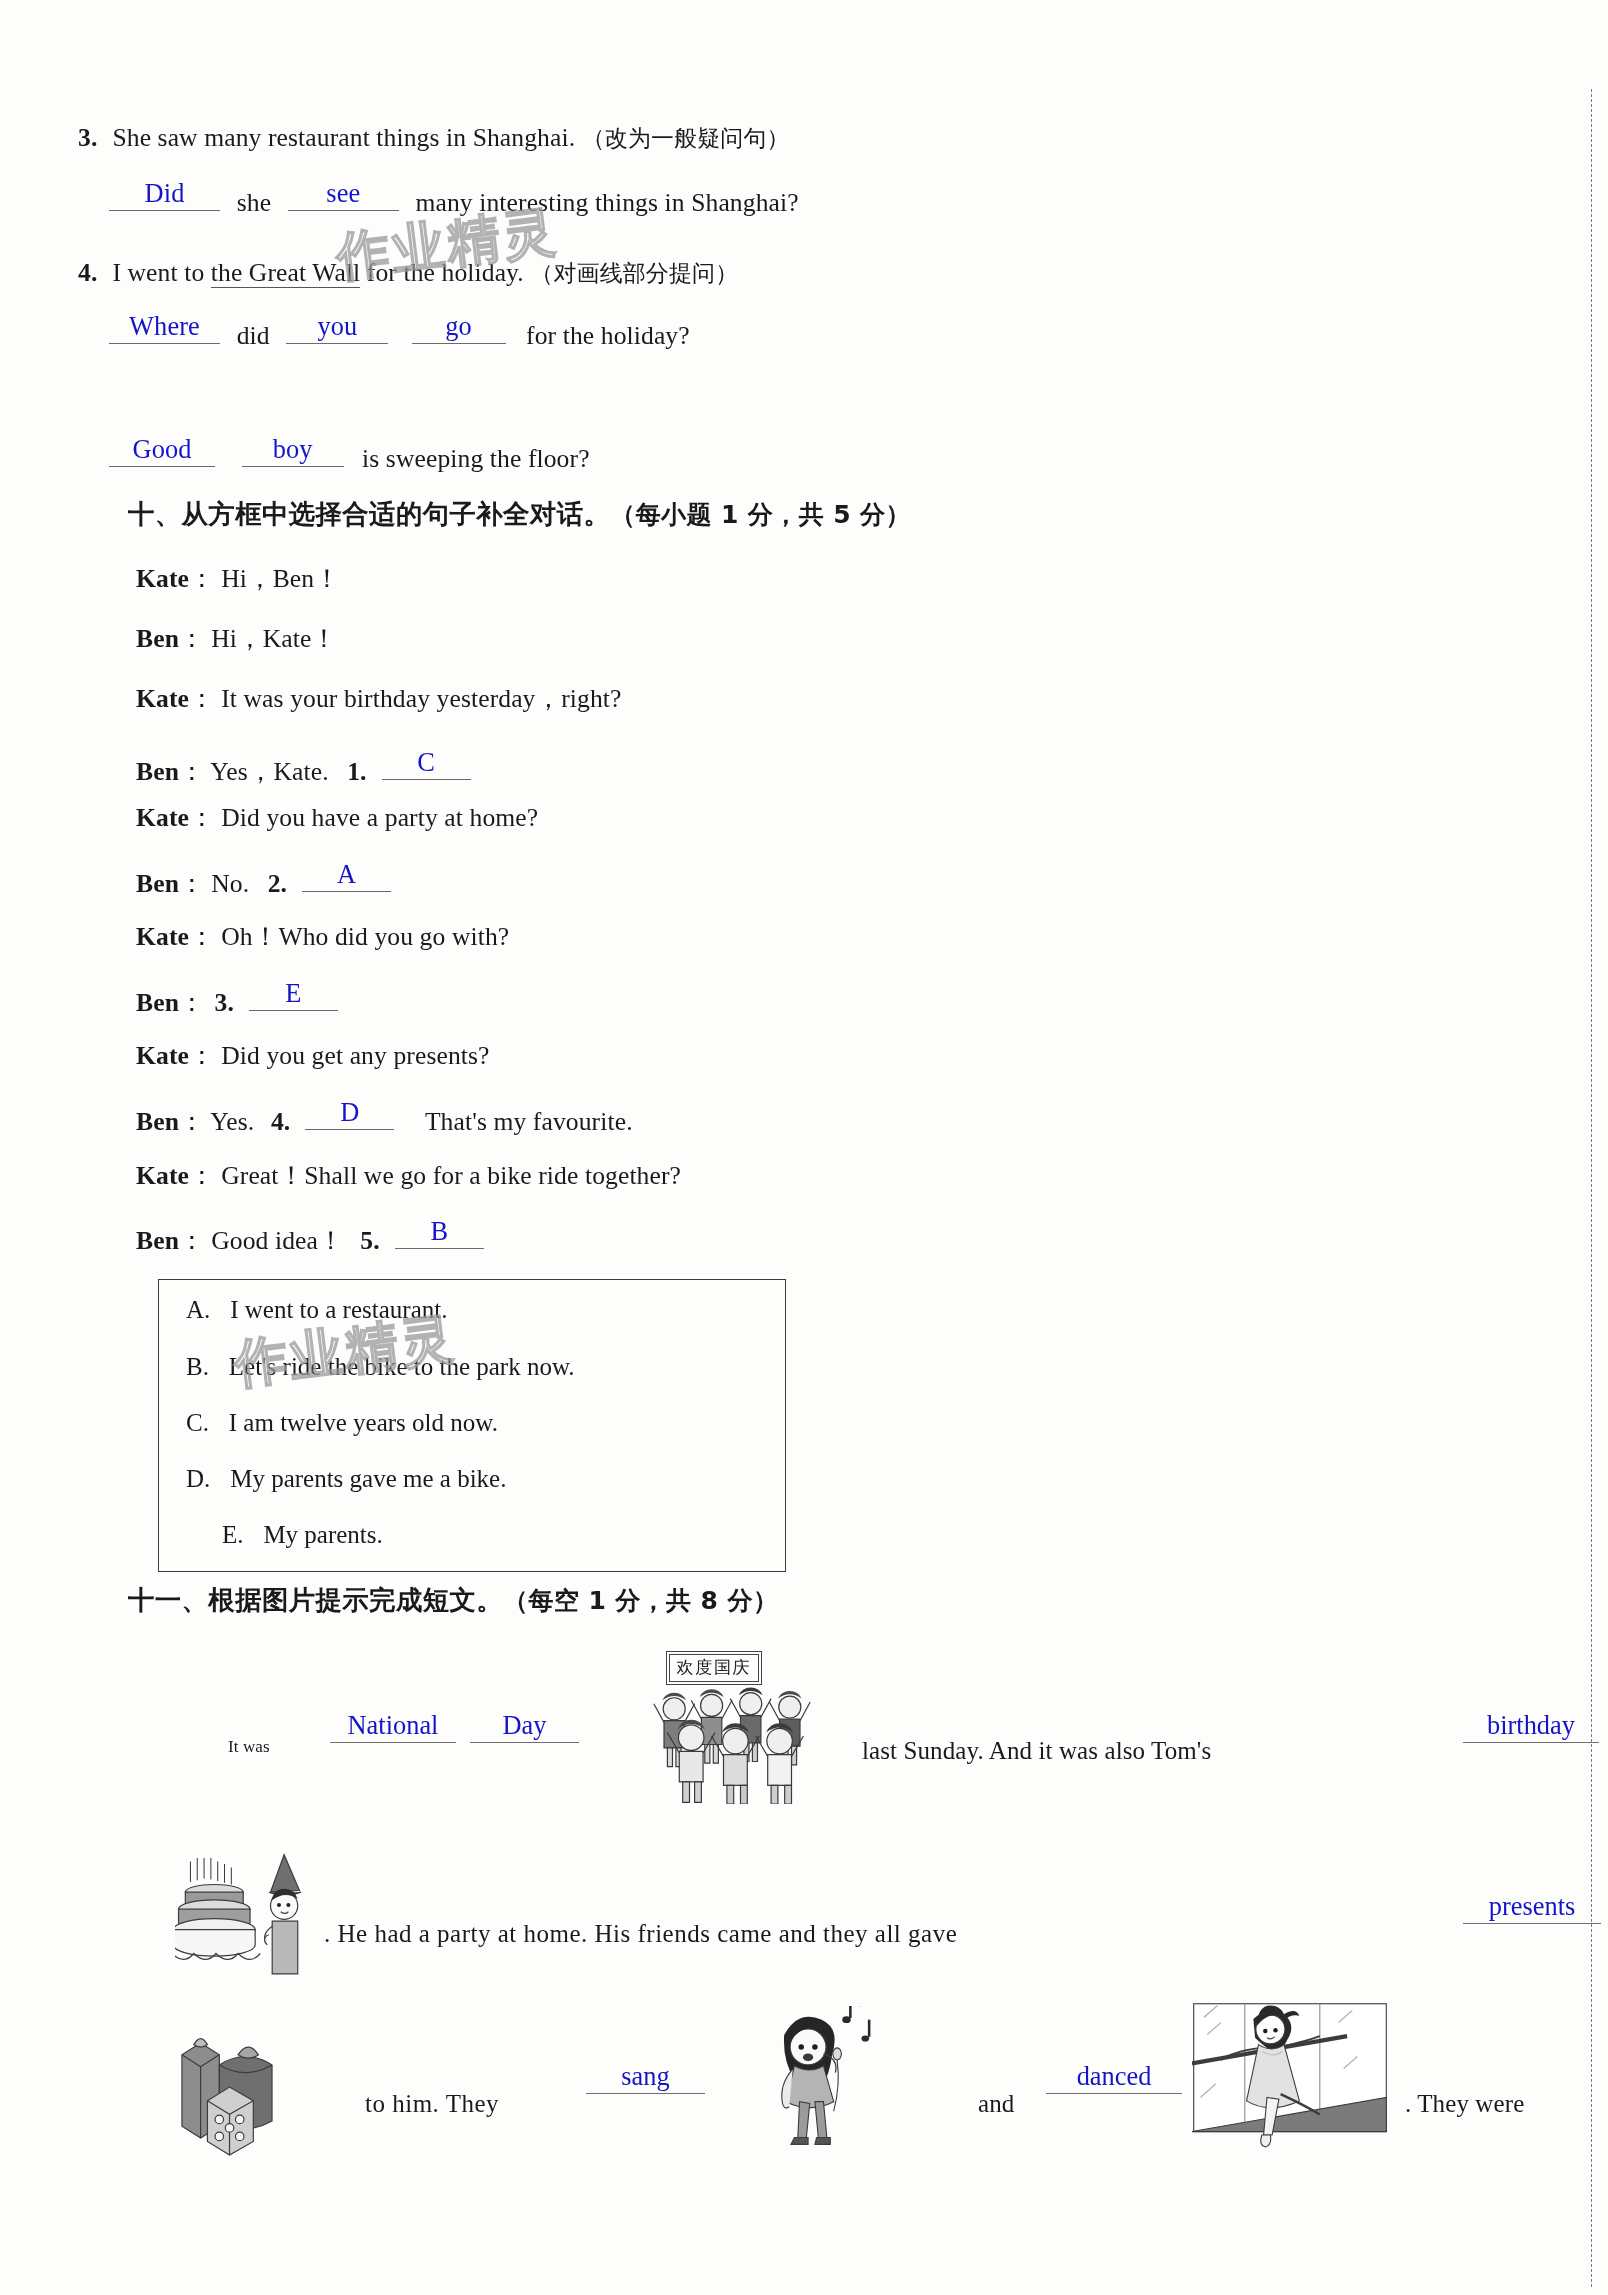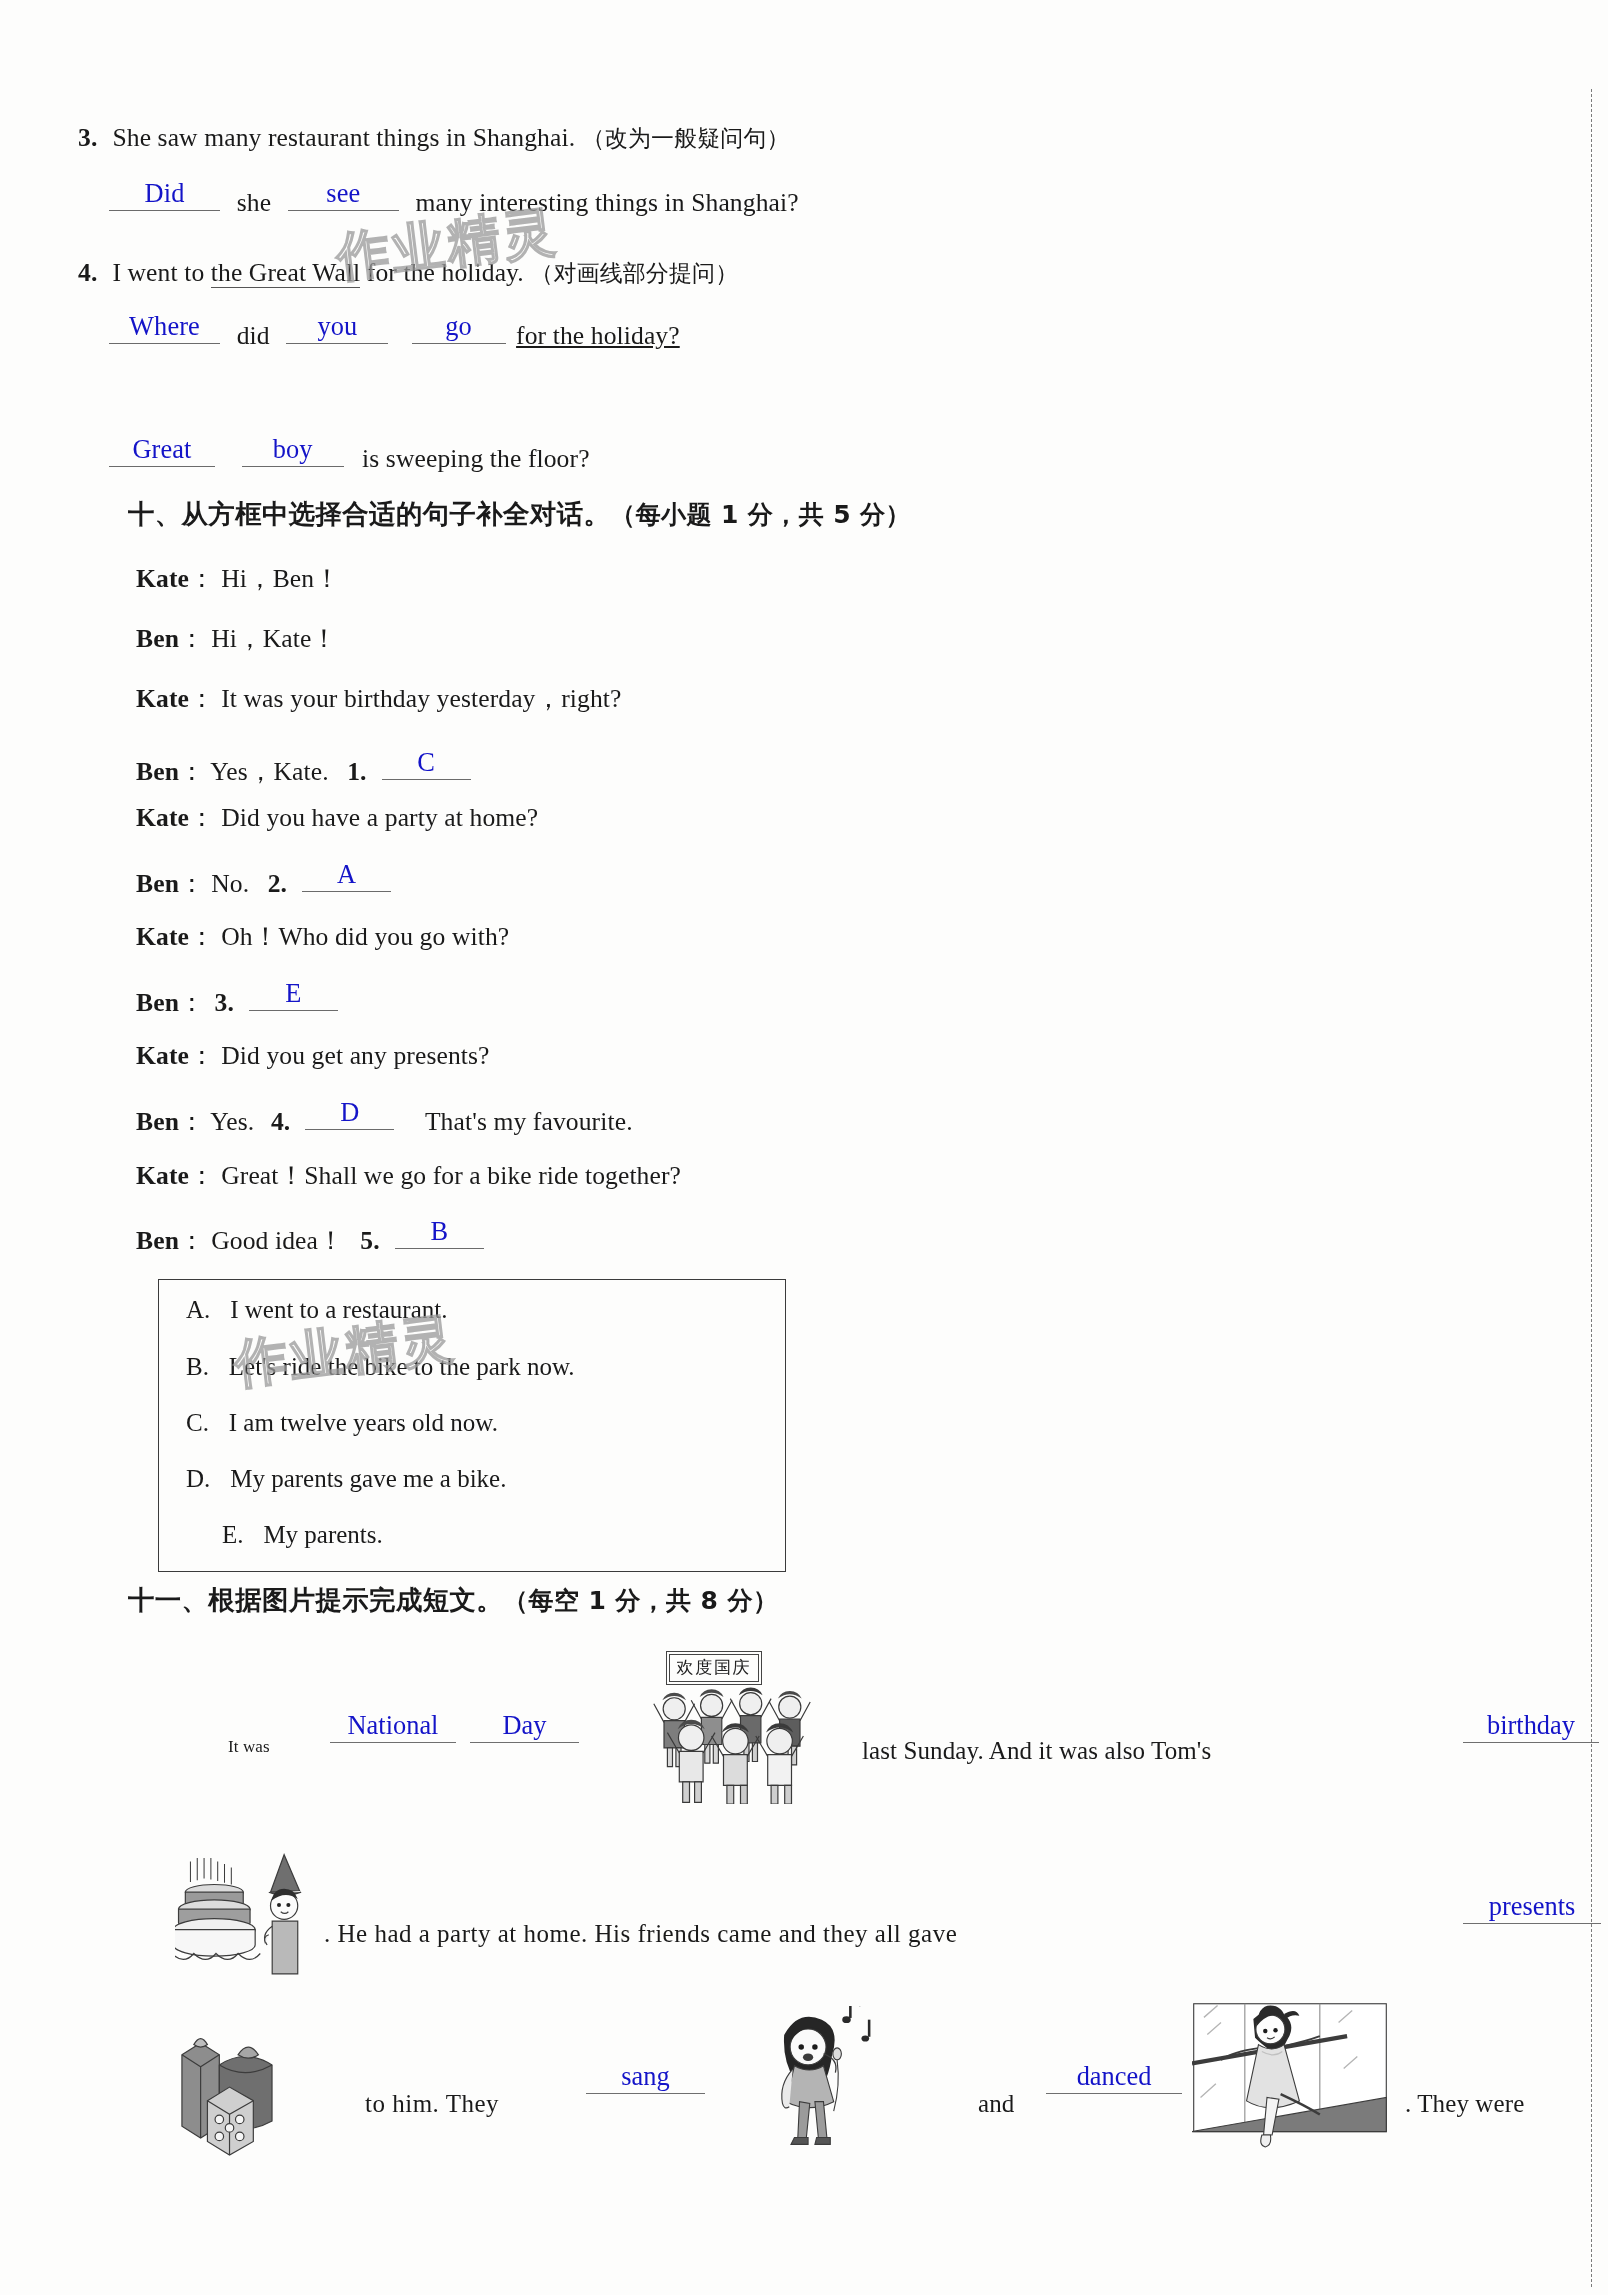--- a/index.html
+++ b/index.html
@@ -191,27 +191,27 @@
         <span class="ans">Where</span>
       </span>
       <span style="margin:0 10.2px;">did</span>
       <span class="blank" style="width:102px;">
         <span class="ans">you</span>
       </span>
       <span style="display:inline-block;width:10.2px;"></span>
       <span class="blank" style="width:94px;">
         <span class="ans">go</span>
       </span>
-      <span style="margin-left:4px;text-decoration:underline;">for the holiday?</span>
+      <span style="margin-left:14px;">for the holiday?</span>
     </div>
 
 
     <div class="row" style="left:109px; top:440px;">
       <span class="blank" style="width:106px;">
-        <span class="ans">Great</span>
+        <span class="ans">Good</span>
       </span>
       <span style="display:inline-block;width:13.6px;"></span>
       <span class="blank" style="width:102px;">
         <span class="ans">boy</span>
       </span>
       <span style="margin-left:12px;">is sweeping the floor?</span>
     </div>
 
     <div class="sec-head" style="left:128px; top:497px;">
       <span>十、从方框中选择合适的句子补全对话。</span><span class="pts">（每小题 1 分，共 5 分）</span>

